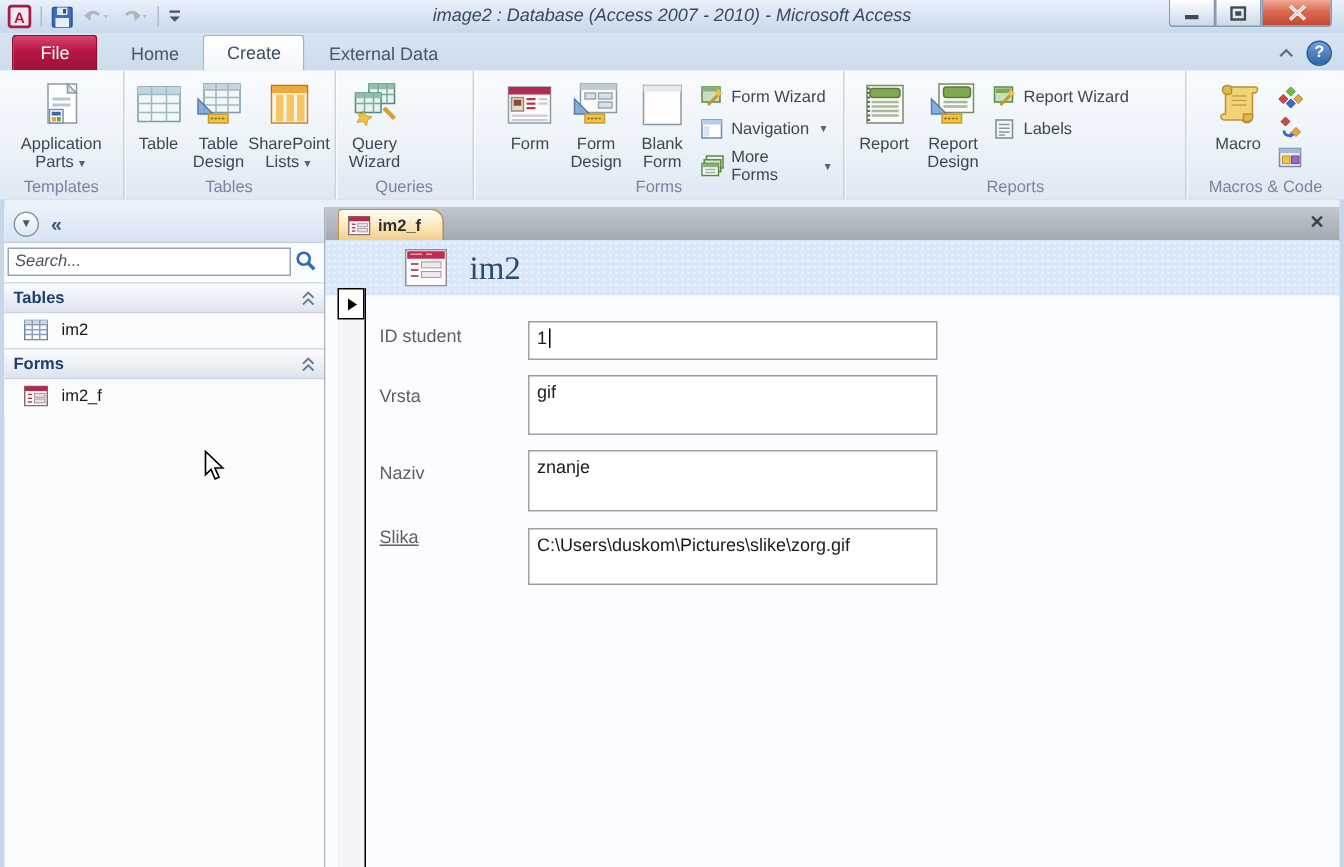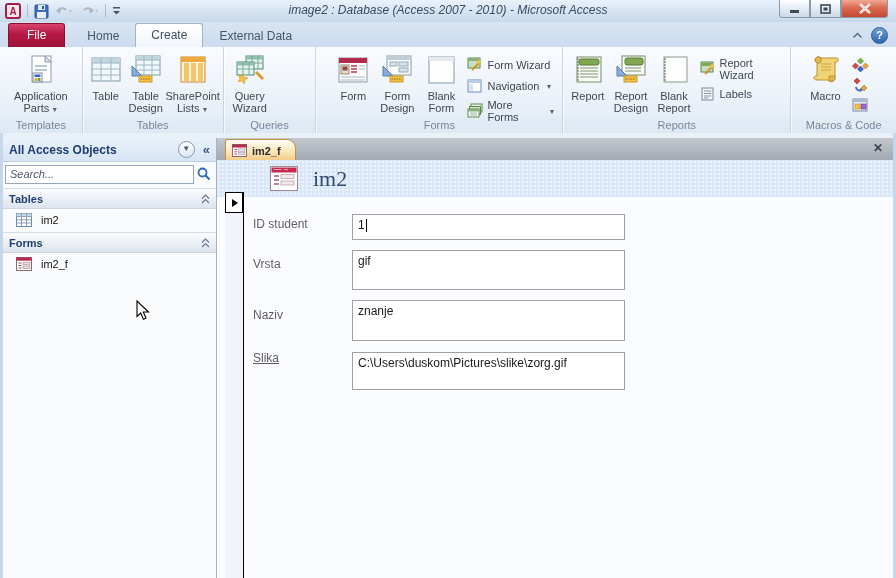--- a/index.html
+++ b/index.html
@@ -361,29 +361,20 @@
               <rect x="7" y="2" width="23" height="19" fill="#F8FAF6" stroke="#7A8A6A"></rect>
               <rect x="10" y="4" width="18" height="7" rx="2" fill="#7FA850" stroke="#5A7A38"></rect>
               <path d="M10 14 h16 M10 17 h16" stroke="#A8B8A0" stroke-width="1.6"></path>
               <path d="M2 22 L12 22 L2 12 Z" fill="#7FA8D8" stroke="#4A72A8" opacity="0.92"></path>
               <rect x="9" y="22" width="13" height="6" fill="#F4C145" stroke="#C79A2A"></rect>
               <path d="M10.5 25 h1.6 M13 25 h1.6 M15.5 25 h1.6 M18 25 h1.6" stroke="#8A6A10"></path>
             </svg>
         </span>
         <span class="blabel"><span>Report Design</span></span>
       </div>
-      <div class="bigbtn narrow">
-        <span>
-          <svg width="32" height="32">
-              <rect x="6" y="3" width="23" height="25" fill="#FDFDFE" stroke="#8A9A8A"></rect>
-              <path d="M6 5 h2 M6 8 h2 M6 11 h2 M6 14 h2 M6 17 h2 M6 20 h2 M6 23 h2 M6 26 h2" stroke="#5A6A5A" stroke-width="1.2"></path>
-            </svg>
-        </span>
-        <span class="blabel"><span>Blank Report</span></span>
-      </div>
       <div class="smallcol">
         <div class="smallbtn">
           <span>
             <svg width="16" height="16">
                 <rect x="1" y="1" width="12" height="10" fill="#C8DEC0" stroke="#5A8A4A"></rect>
                 <rect x="2" y="2" width="10" height="3" fill="#7FA850"></rect>
                 <path d="M5 13 L13 5" stroke="#C8962A" stroke-width="2"></path>
                 <path d="M12 2 l1 2 l2 1 l-2 1 l-1 2 l-1-2 l-2-1 l2-1 Z" fill="#F4C145"></path>
               </svg>
           </span>
@@ -450,21 +441,20 @@
       </div>
     </div>
     <div class="rgroup-caption">Macros &amp; Code</div>
   </div>
 </div>
 
 <div class="content">
 
   <div class="navpane">
     <div class="nav-header">
-      <span class="nav-title">All Access Objects</span>
       <span class="nav-dd-circle">▼</span>
       <span class="nav-collapse">«</span>
     </div>
     <div class="searchrow">
       <div class="searchbox">
         <span class="search-ph">Search...</span>
       </div>
       <span style="padding:0 3px;">
         <svg width="14" height="14">
             <circle cx="5.5" cy="5.5" r="4" fill="none" stroke="#2E6DB5" stroke-width="1.8"></circle>

